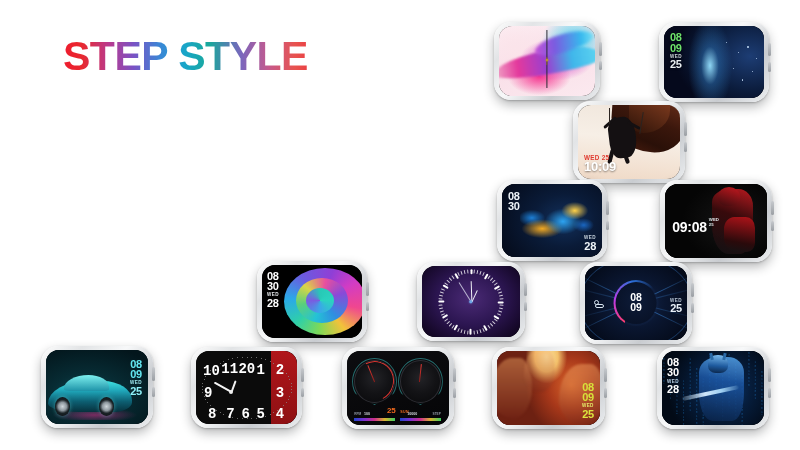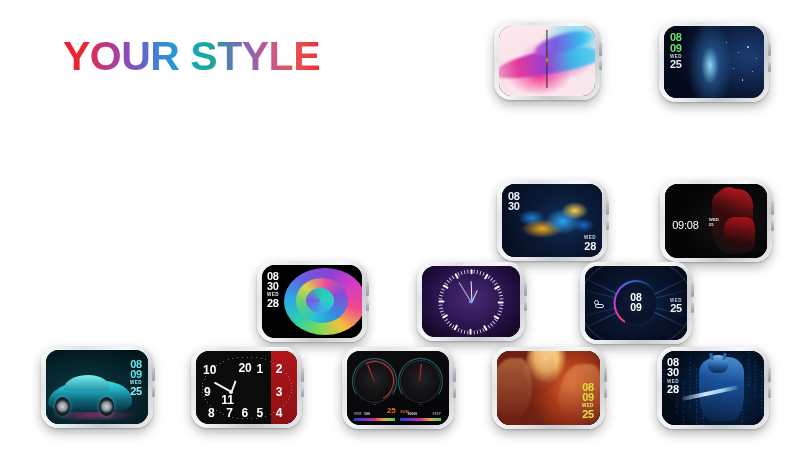--- a/index.html
+++ b/index.html
@@ -182,21 +182,21 @@
   .f5 .fig2{
     position:absolute; left:52%; top:4%; width:22%; height:26%;
     background:linear-gradient(200deg,#c4181f,#3a0c0e);
     border-radius:50% 50% 42% 42%;
   }
   .f5 .fig3{
     position:absolute; left:58%; top:44%; width:30%; height:48%;
     background:linear-gradient(190deg,#b01319,#2a0a0b 70%,#131315);
     border-radius:34% 30% 26% 40%;
   }
-  .f5 .time5{ position:absolute; left:7%; top:47%; font-size:11px; font-weight:normal; color:#fff; letter-spacing:-0.2px;text-align:center; }
+  .f5 .time5{ position:absolute; left:7%; top:47%; font-size:14px; font-weight:bold; color:#fff; letter-spacing:-0.2px;text-align:center; }
   .f5 .small5{ position:absolute; left:43%; top:46.5%; font-size:4.3px; font-weight:bold; color:#dfe3e6; line-height:1.1; }
 
   
   .f6 .bg{ background:#000; }
   .f6 .rose{
     position:absolute; left:22%; top:4%; width:82%; height:92%;
     border-radius:50%;
     background:
       radial-gradient(circle at 48% 48%, #1ec6d8 0%, #1ec6d8 7%, rgba(30,198,216,0) 9%),
       conic-gradient(from 20deg at 46% 50%,
@@ -339,22 +339,22 @@
   .f9 .cx .dow{ color:#9feaf2; }
   .f9 .cx .dd{ color:#8ef0f8; }
 
   
   .f10 .bg{ background:#0b0b0b; }
   .f10 .redband{
     position:absolute; right:0; top:0; width:26%; height:100%;
     background:linear-gradient(180deg,#b0161a 0%,#8e1013 100%);
   }
   .f10 .num{
-    position:absolute; color:#fff; font-size:12px; font-weight:bold;
-    font-family:Liberation Sans, sans-serif;
+    position:absolute; color:#fff; font-size:14px; font-weight:bold;
+    font-family:Liberation Mono, monospace;
     text-align:center;
   }
   .f10 .dots{ position:absolute; inset:4%; }
   .f10 .dots i{
     position:absolute; width:1px; height:1px; background:#8b8b8b; border-radius:50%;
   }
   .f10 .h-hand{
     position:absolute; left:35%; top:56%; width:1.6px; height:17%;
     background:#f0f0f0; transform-origin:50% 0%; transform:rotate(200deg); border-radius:1px;
   }
@@ -460,21 +460,21 @@
   .f13 .cx{ left:5%; top:8%; color:#ffffff; }
   .f13 .cx .dow{ color:#bcd3e6; }
 </style>
 </head>
 <body>
 
 <div class="stage">
 
   <div class="copy">
     <div class="headline">
-      <span class="l2">YOUR STYLE</span>
+      <span class="l2">STEP STYLE</span>
     </div>
   </div>
 
   <div class="watch f1" style="left:494px; top:22px; width:106px; height:78px;">
     <div class="case">
       <div class="screen">
         <div class="bg"></div>
         <div class="wave"></div>
         <div class="wave2"></div>
         <div class="hand-m"></div>
@@ -498,20 +498,40 @@
         <div class="cx">
           <span class="hh">08</span>
           <span class="mm">09</span>
           <span class="dow">WED</span>
           <span class="dd">25</span>
         </div>
       </div>
     </div>
   </div>
 
+  <div class="watch f3" style="left:573px; top:101px; width:112px; height:82px;">
+    <div class="case">
+      <div class="screen">
+        <div class="bg"></div>
+        <div class="rock"></div>
+        <div class="rock2"></div>
+        <div class="climber"></div>
+        <div class="limb" style="left:24%;top:22%;width:16%;height:3px;transform:rotate(-42deg);"></div>
+        <div class="limb" style="left:48%;top:26%;width:14%;height:3px;transform:rotate(28deg);"></div>
+        <div class="limb" style="left:30%;top:60%;width:4px;height:20%;transform:rotate(14deg);"></div>
+        <div class="limb" style="left:45%;top:62%;width:4px;height:17%;transform:rotate(-20deg);"></div>
+        <div class="rope" style="left:30%;top:4%;height:22%;"></div>
+        <div class="rope" style="left:62%;top:10%;height:30%;transform:rotate(9deg);"></div>
+        <div class="cx">
+          <span class="date-r">WED 25</span>
+          <span class="time-w">10:09</span>
+        </div>
+      </div>
+    </div>
+  </div>
 
   <div class="watch f4" style="left:497px; top:180px; width:110px; height:81px;">
     <div class="case">
       <div class="screen">
         <div class="bg"></div>
         <div class="bird"></div>
         <div class="cx tl">
           <span class="hh">08</span>
           <span class="mm">30</span>
         </div>
@@ -855,21 +875,21 @@
             <i style="left: 13.42%; top: 20.22%;"></i>
             <i style="left: 16.99%; top: 16.6%;"></i>
             <i style="left: 20.95%; top: 13.38%;"></i>
             <i style="left: 25.25%; top: 10.58%;"></i>
             <i style="left: 29.85%; top: 8.25%;"></i>
             <i style="left: 34.67%; top: 6.41%;"></i>
             <i style="left: 39.68%; top: 5.08%;"></i>
             <i style="left: 44.81%; top: 4.27%;"></i>
           </div>
         <span class="num" style="left:7%;top:16%;">10</span>
-        <span class="num" style="left:25%;top:14%;margin-top:32px;">11</span>
+        <span class="num" style="left:25%;top:14%;">11</span>
         <span class="num" style="left:42%;top:14%;">20</span>
         <span class="num" style="left:60%;top:15%;">1</span>
         <span class="num" style="left:79%;top:15%;">2</span>
         <span class="num" style="left:79%;top:46%;">3</span>
         <span class="num" style="left:79%;top:76%;">4</span>
         <span class="num" style="left:60%;top:76%;">5</span>
         <span class="num" style="left:45%;top:76%;">6</span>
         <span class="num" style="left:30%;top:76%;">7</span>
         <span class="num" style="left:12%;top:76%;">8</span>
         <span class="num" style="left:8%;top:46%;">9</span>

